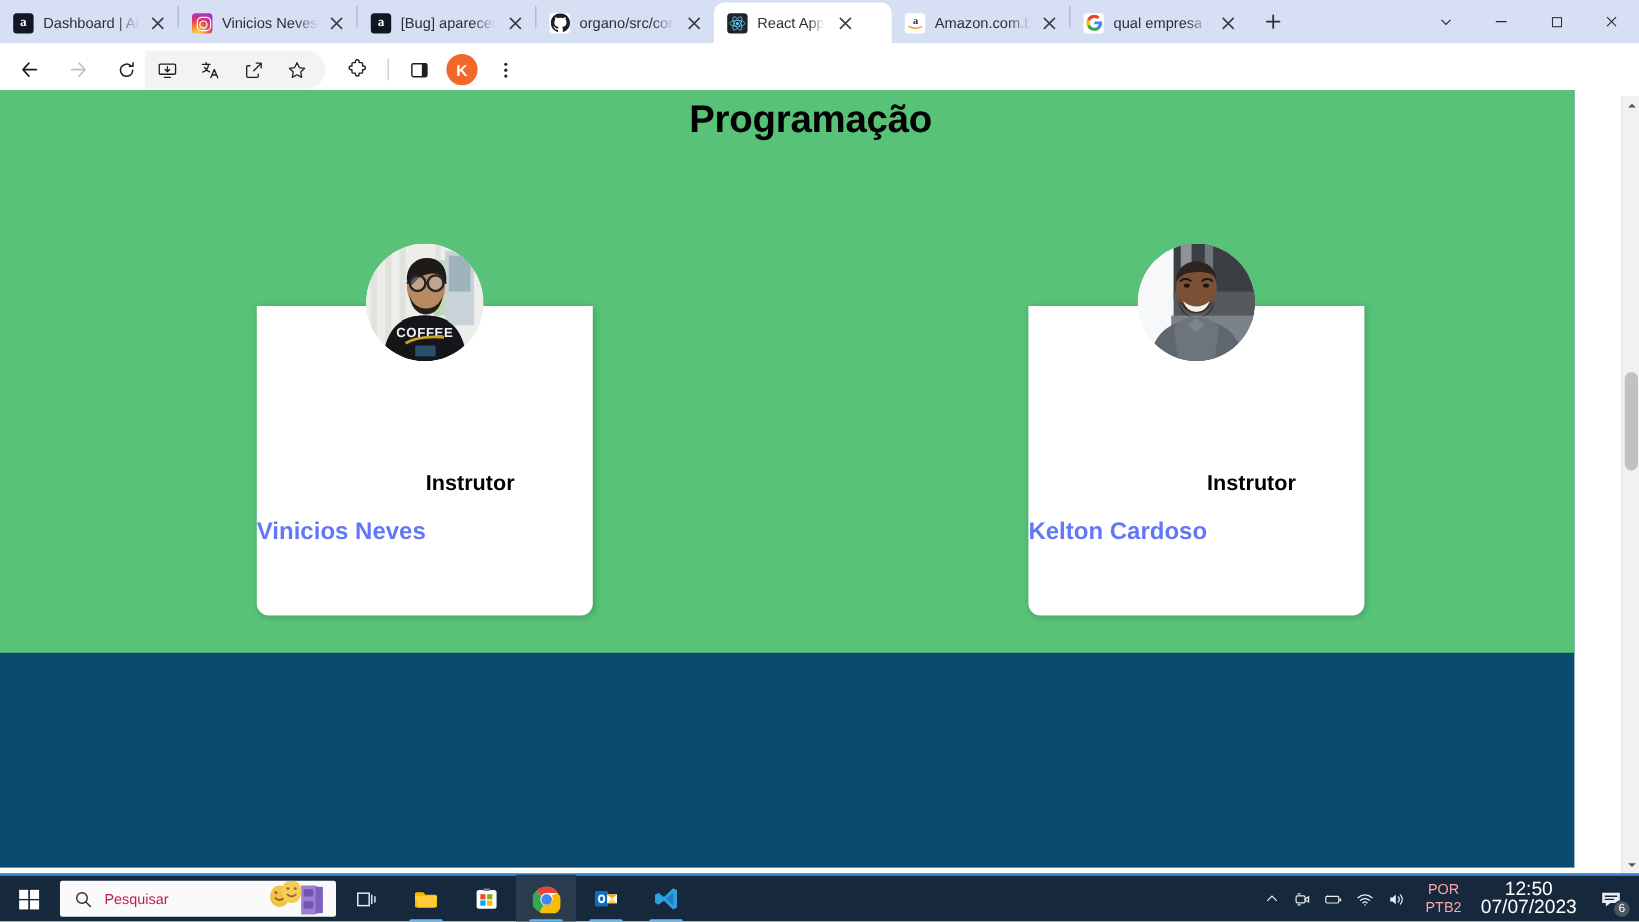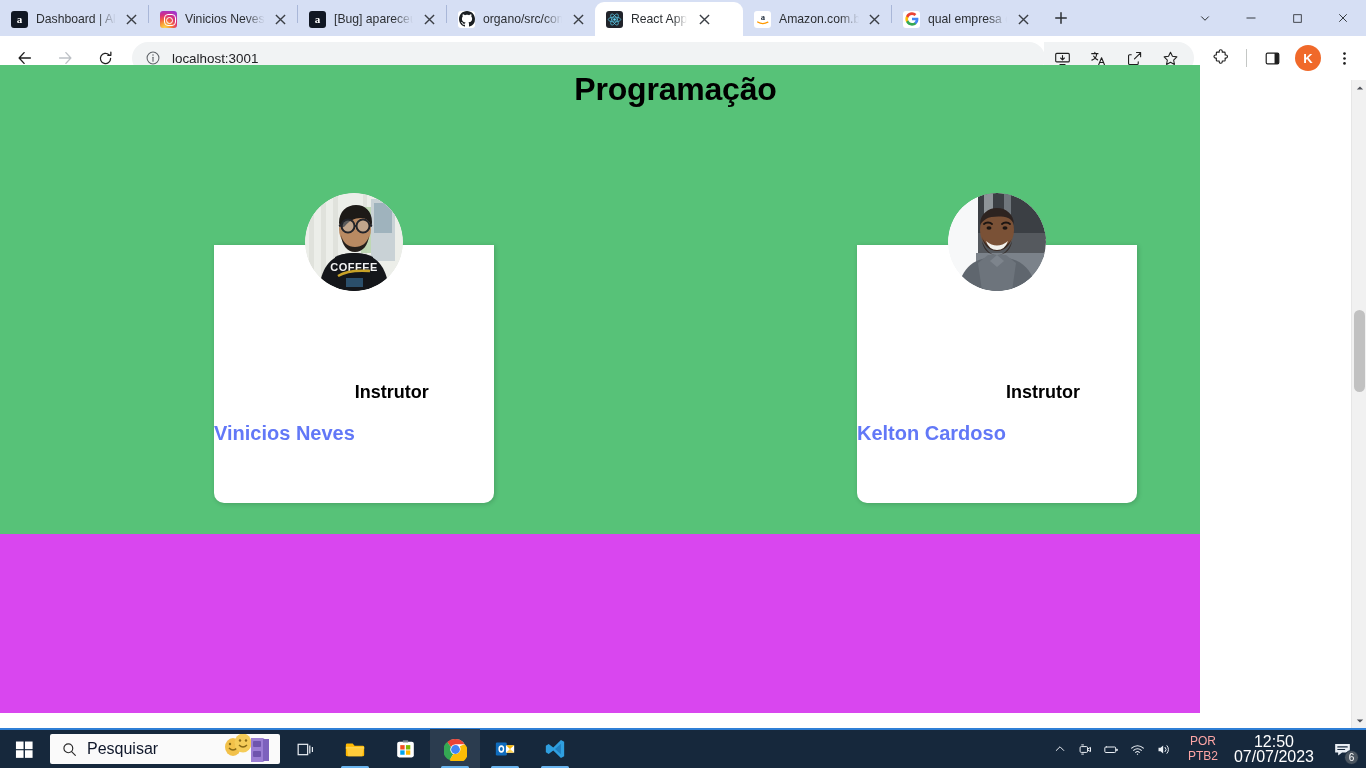--- a/index.html
+++ b/index.html
@@ -119,22 +119,22 @@
   .tbsep { width: 1px; height: 18px; background: #c4c7c5; margin: 0 7px; }
   .avatarbtn {
     width: 26px; height: 26px; margin: 0 5px;
     border-radius: 50%; background: #f0692a; color: #fff;
     display: flex; align-items: center; justify-content: center;
     font-size: 13px; font-weight: 600;
   }
 
   
   .viewport {
-    position: absolute; left: 0; top: 65px; width: 1200px; height: 648px;
-    overflow: hidden; background: #d946ef;
+    position: absolute; left: 0; top: 75px; width: 1312px; height: 648px;
+    overflow: hidden; background: #0c4a6e;
   }
   .pagebody { position: absolute; left: 0; top: 0; width: 1351px; }
   .section-green { background: #57c278; }
   .section-blue  { background: #82cffa; }
 
   .section-title {
     text-align: center;
     font-size: 32px; font-weight: bold; color: #000;
     letter-spacing: -0.2px;
   }
@@ -200,21 +200,21 @@
   .tb-start {
     width: 48px; height: 40px; display: flex; align-items: center; justify-content: center;
   }
   .tb-search {
     width: 230px; height: 30px; margin-left: 2px;
     background: #fafafa; border-radius: 2px;
     display: flex; align-items: center; padding-left: 12px;
     position: relative; overflow: hidden;
   }
   .tb-search .sicon { color: #2b2b2b; display: flex; margin-right: 10px; }
-  .tb-search .stext { font-size: 16px; color: #0f172a; }
+  .tb-search .stext { font-size: 12px; color: #be185d; }
   .tb-search .masks { position: absolute; right: 6px; bottom: 0; display: flex; align-items: flex-end; }
   .tb-item {
     width: 50px; height: 40px; position: relative;
     display: flex; align-items: center; justify-content: center;
   }
   .tb-item.active { background: #2b3c4f; }
   .tb-item .underline {
     position: absolute; bottom: 0; left: 11px; width: 28px; height: 3px;
     background: #6ab5f0; border-radius: 2px;
   }
@@ -390,31 +390,20 @@
           <path d="M4 10h12M11 4l5.5 6L11 16" stroke="currentColor" stroke-width="1.5" fill="none" stroke-linecap="round" stroke-linejoin="round"></path>
         </svg>
     </div>
     <div class="navbtn">
       <svg viewBox="0 0 20 20" width="17" height="17">
           <path d="M16 10a6 6 0 1 1-1.9-4.4" stroke="currentColor" stroke-width="1.5" fill="none" stroke-linecap="round"></path>
           <path d="M16.3 2.6v3.6h-3.6" stroke="currentColor" stroke-width="1.5" fill="none" stroke-linecap="round" stroke-linejoin="round"></path>
         </svg>
     </div>
 
-    <div class="omnibox">
-      <span class="siteinfo">
-        <svg viewBox="0 0 20 20" width="16" height="16">
-            <circle cx="10" cy="10" r="7.4" stroke="currentColor" stroke-width="1.3" fill="none"></circle>
-            <path d="M10 9v5" stroke="currentColor" stroke-width="1.4" stroke-linecap="round"></path>
-            <circle cx="10" cy="6.3" r="0.95" fill="currentColor"></circle>
-          </svg>
-      </span>
-      <span class="urltext" title="Pesquisar no Google ou digitar um URL">localhost:3001</span>
-      <span style="margin-left:auto"></span>
-    </div>
 
     <div class="omniactions">
       <div class="iconbtn">
         <svg viewBox="0 0 20 20" width="17" height="17">
             <rect x="2" y="4" width="16" height="10" rx="1.2" stroke="currentColor" stroke-width="1.3" fill="none"></rect>
             <path d="M7 17h6" stroke="currentColor" stroke-width="1.3" stroke-linecap="round"></path>
             <path d="M10 6.5v5M7.8 9.4L10 11.6l2.2-2.2" stroke="currentColor" stroke-width="1.3" fill="none" stroke-linecap="round" stroke-linejoin="round"></path>
           </svg>
       </div>
       <div class="iconbtn">

